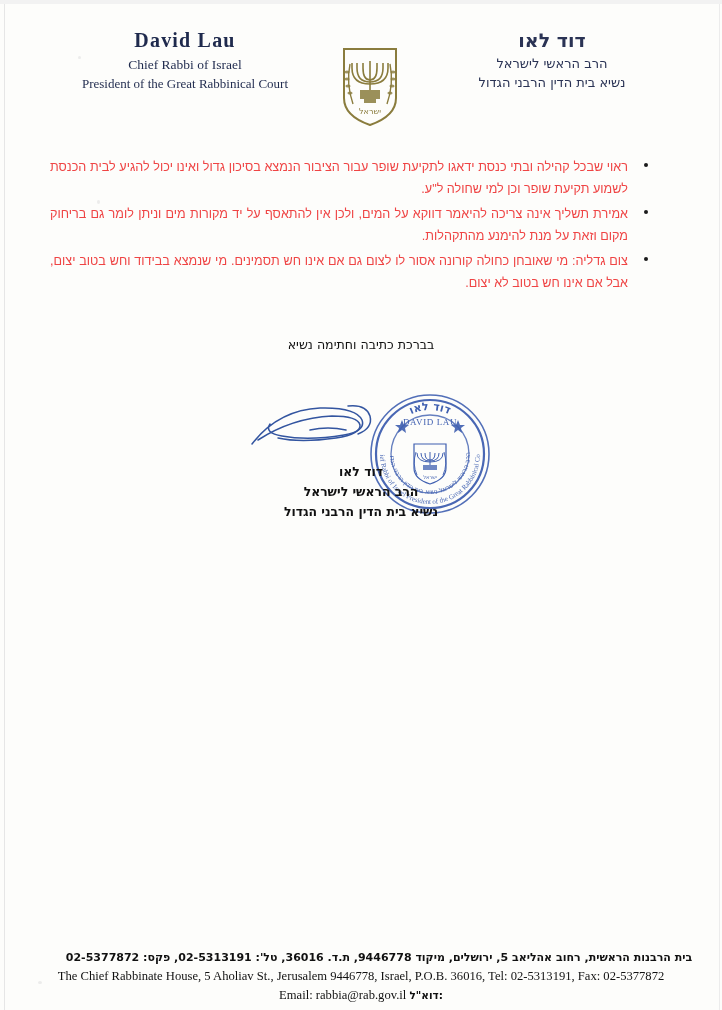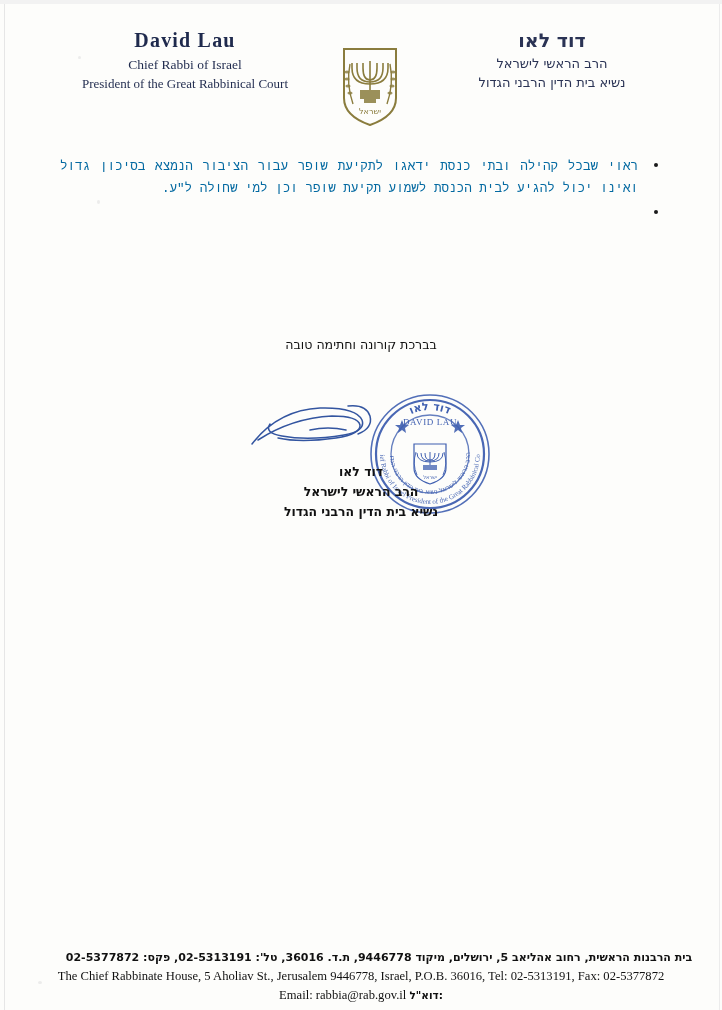--- a/index.html
+++ b/index.html
@@ -34,24 +34,24 @@
     font-family:"DejaVu Sans", sans-serif;
   }
   .hdr-he .name{font-size:19px;font-weight:bold;line-height:1.3;}
   .hdr-he .l2{font-size:13px;line-height:1.5;margin-top:1px;}
   .hdr-he .l3{font-size:13px;line-height:1.5;}
 
   .emblem{position:absolute;left:341px;top:20px;width:58px;height:82px;}
 
   
   .body-block{
-    position:absolute;top:152px;right:62px;
+    position:absolute;top:152px;right:72px;
     width:600px;direction:rtl;text-align:justify;
-    font-family:Liberation Mono, monospace;
-    color:#0369a1;
+    font-family:Liberation Sans, sans-serif;
+    color:#ef4444;
   }
   .bullets{list-style:none;margin:0;padding:0;}
   .bullets li{
     position:relative;
     padding-right:22px;
     font-size:12.6px;
     line-height:1.78;
     margin-bottom:2px;
     text-align:justify;
   }
@@ -163,26 +163,31 @@
   </div>
 
   <div class="body-block">
     <ul class="bullets">
       <li>
         <span class="bl"></span>
         <span>ראוי שבכל קהילה ובתי כנסת ידאגו לתקיעת שופר עבור הציבור הנמצא בסיכון גדול ואינו יכול להגיע לבית הכנסת לשמוע תקיעת שופר וכן למי שחולה ל"ע.</span>
       </li>
       <li>
         <span class="bl"></span>
+        <span>אמירת תשליך אינה צריכה להיאמר דווקא על המים, ולכן אין להתאסף על יד מקורות מים וניתן לומר גם בריחוק מקום וזאת על מנת להימנע מהתקהלות.</span>
+      </li>
+      <li>
+        <span class="bl"></span>
+        <span>צום גדליה: מי שאובחן כחולה קורונה אסור לו לצום גם אם אינו חש תסמינים. מי שנמצא בבידוד וחש בטוב יצום, אבל אם אינו חש בטוב לא יצום.</span>
       </li>
     </ul>
   </div>
 
   <div class="closing">
-    <div>בברכת קורונה וחתימה טובה</div>
+    <div>בברכת כתיבה וחתימה נשיא</div>
   </div>
 
   <div class="sig-scribble">
     <svg viewBox="0 0 140 62" width="140" height="62" aria-hidden="true">
       <g fill="none" stroke="#3355a0" stroke-width="1.5" stroke-linecap="round">
         <path d="M4 44 Q30 10 72 8 Q108 7 114 20 Q118 31 96 35 Q60 41 34 36 Q16 33 22 24"></path>
         <path d="M10 40 Q44 18 84 16 Q110 16 112 25 Q113 34 88 38 Q52 43 30 38"></path>
         <path d="M100 6 Q118 4 122 16 Q125 28 110 34"></path>
         <path d="M62 30 Q80 26 98 30"></path>
       </g>

